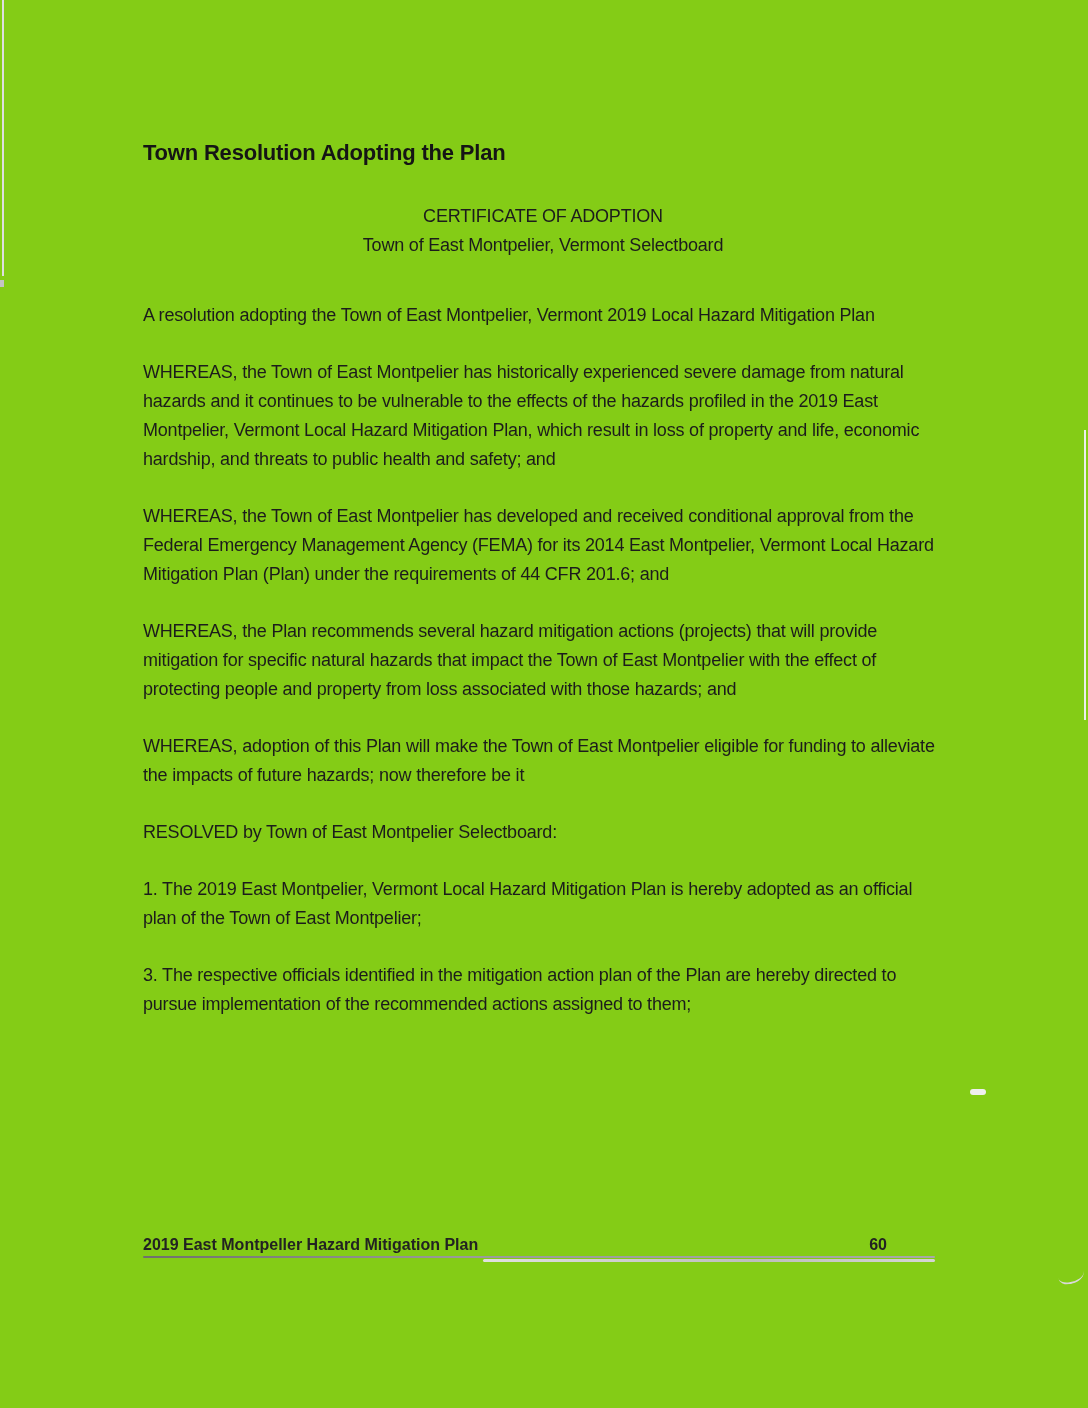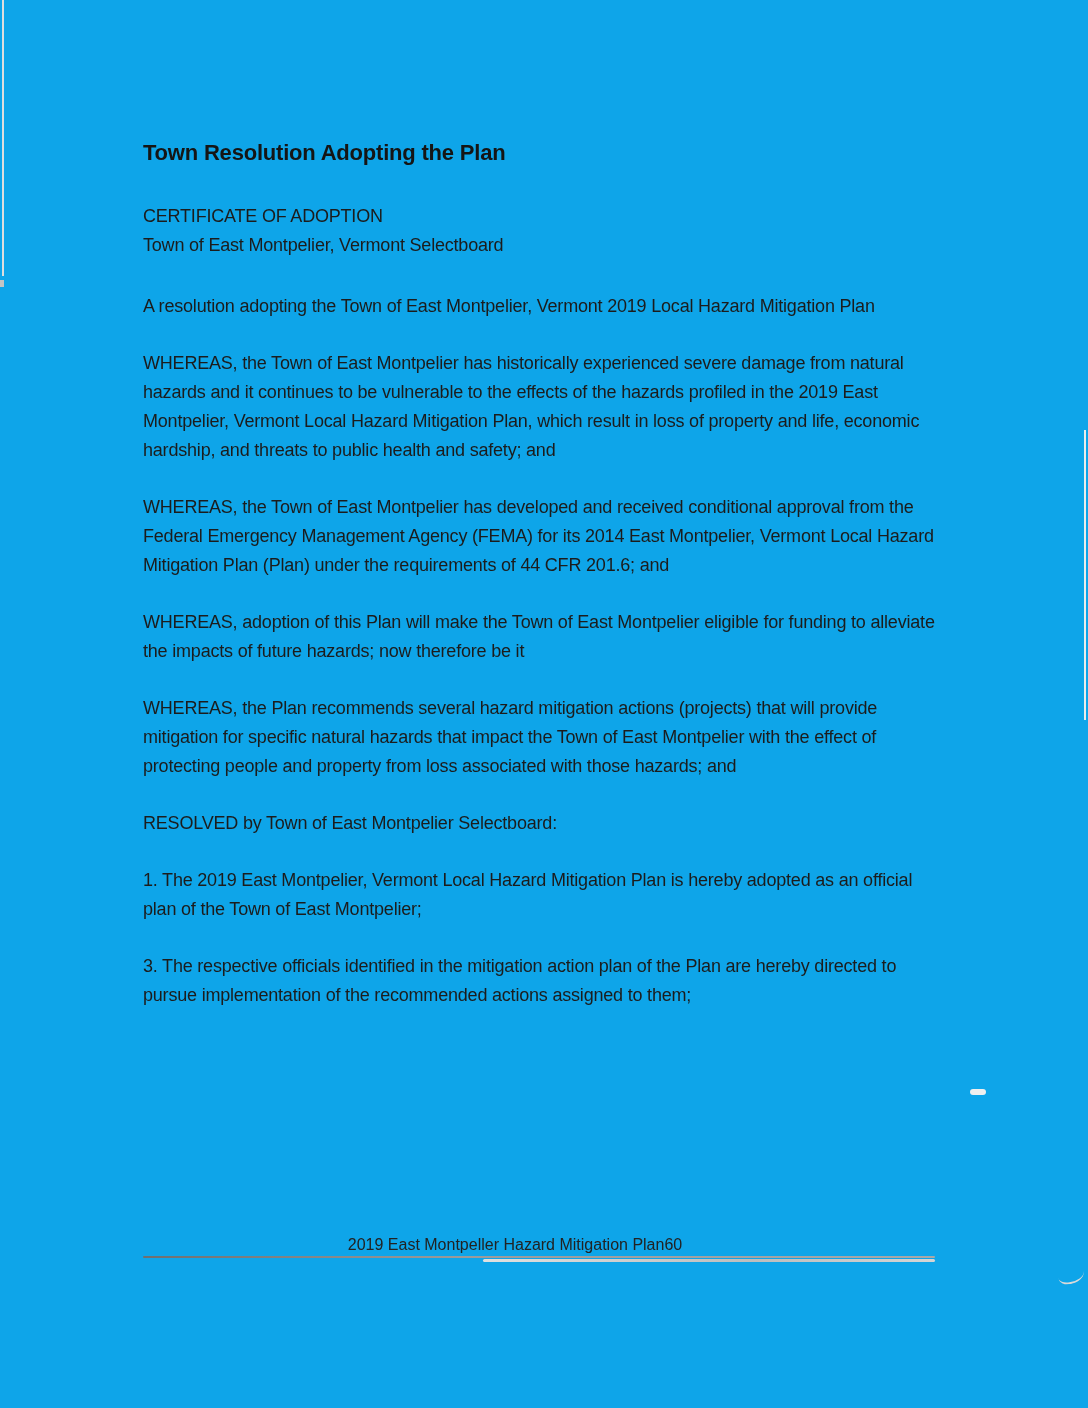--- a/index.html
+++ b/index.html
@@ -4,70 +4,72 @@
 <style>
   html, body {
     margin: 0;
     padding: 0;
     background: #ffffff;
   }
   .page {
     position: relative;
     width: 1088px;
     height: 1408px;
-    background: #0ea5e9;
+    background: #84cc16;
     overflow: hidden;
     font-family: "Liberation Sans", "DejaVu Sans", sans-serif;
     color: #1c1c1c;
     filter: blur(0.15px);
   }
   .content {
     position: absolute;
     left: 143px;
     top: 140px;
     width: 800px;
   }
   .doc-title {
     font-size: 22px;
     font-weight: 700;
     margin: 0;
     color: #151515;
     letter-spacing: -0.2px;
   }
   .center-block {
     margin-top: 36px;
+    text-align: center;
   }
   .center-block p {
     margin: 0;
     font-size: 18px;
     line-height: 29px;
     letter-spacing: -0.2px;
   }
   .body-par {
     margin: 28px 0 0 0;
     font-size: 18px;
     line-height: 29px;
     letter-spacing: -0.2px;
     text-align: left;
   }
   .body-par.first {
-    margin-top: 32px;
+    margin-top: 41px;
   }
   .footer {
     position: absolute;
     left: 143px;
     top: 1236px;
     width: 792px;
     font-size: 16px;
     color: #222222;
   }
   .footer-row {
     display: flex;
-    justify-content: center;
+    justify-content: space-between;
     align-items: flex-end;
+    font-weight: bold;
   }
   .footer-page-num {
     padding-right: 48px;
   }
   .footer-rule {
     margin-top: 2px;
     height: 2px;
     background: linear-gradient(to right, #6f6f6f 0%, #9a9a9a 40%, #a8a8a8 100%);
     border-radius: 1px;
   }
@@ -116,22 +118,22 @@
     <h1 class="doc-title">Town Resolution Adopting the Plan</h1>
 
     <div class="center-block">
       <p>CERTIFICATE OF ADOPTION</p>
       <p>Town of East Montpelier, Vermont Selectboard</p>
     </div>
 
     <p class="body-par first">A resolution adopting the Town of East Montpelier, Vermont 2019 Local Hazard Mitigation Plan</p>
     <p class="body-par">WHEREAS, the Town of East Montpelier has historically experienced severe damage from natural hazards and it continues to be vulnerable to the effects of the hazards profiled in the 2019 East Montpelier, Vermont Local Hazard Mitigation Plan, which result in loss of property and life, economic hardship, and threats to public health and safety; and</p>
     <p class="body-par">WHEREAS, the Town of East Montpelier has developed and received conditional approval from the Federal Emergency Management Agency (FEMA) for its 2014 East Montpelier, Vermont Local Hazard Mitigation Plan (Plan) under the requirements of 44 CFR 201.6; and</p>
+    <p class="body-par">WHEREAS, the Plan recommends several hazard mitigation actions (projects) that will provide mitigation for specific natural hazards that impact the Town of East Montpelier with the effect of protecting people and property from loss associated with those hazards; and</p>
     <p class="body-par">WHEREAS, adoption of this Plan will make the Town of East Montpelier eligible for funding to alleviate the impacts of future hazards; now therefore be it</p>
-    <p class="body-par">WHEREAS, the Plan recommends several hazard mitigation actions (projects) that will provide mitigation for specific natural hazards that impact the Town of East Montpelier with the effect of protecting people and property from loss associated with those hazards; and</p>
     <p class="body-par">RESOLVED by Town of East Montpelier Selectboard:</p>
     <p class="body-par">1. The 2019 East Montpelier, Vermont Local Hazard Mitigation Plan is hereby adopted as an official plan of the Town of East Montpelier;</p>
     <p class="body-par">3. The respective officials identified in the mitigation action plan of the Plan are hereby directed to pursue implementation of the recommended actions assigned to them;</p>
   </div>
 
   <div class="footer">
     <div class="footer-row">
       <span>2019 East Montpeller Hazard Mitigation Plan</span>
       <span class="footer-page-num">60</span>
     </div>

